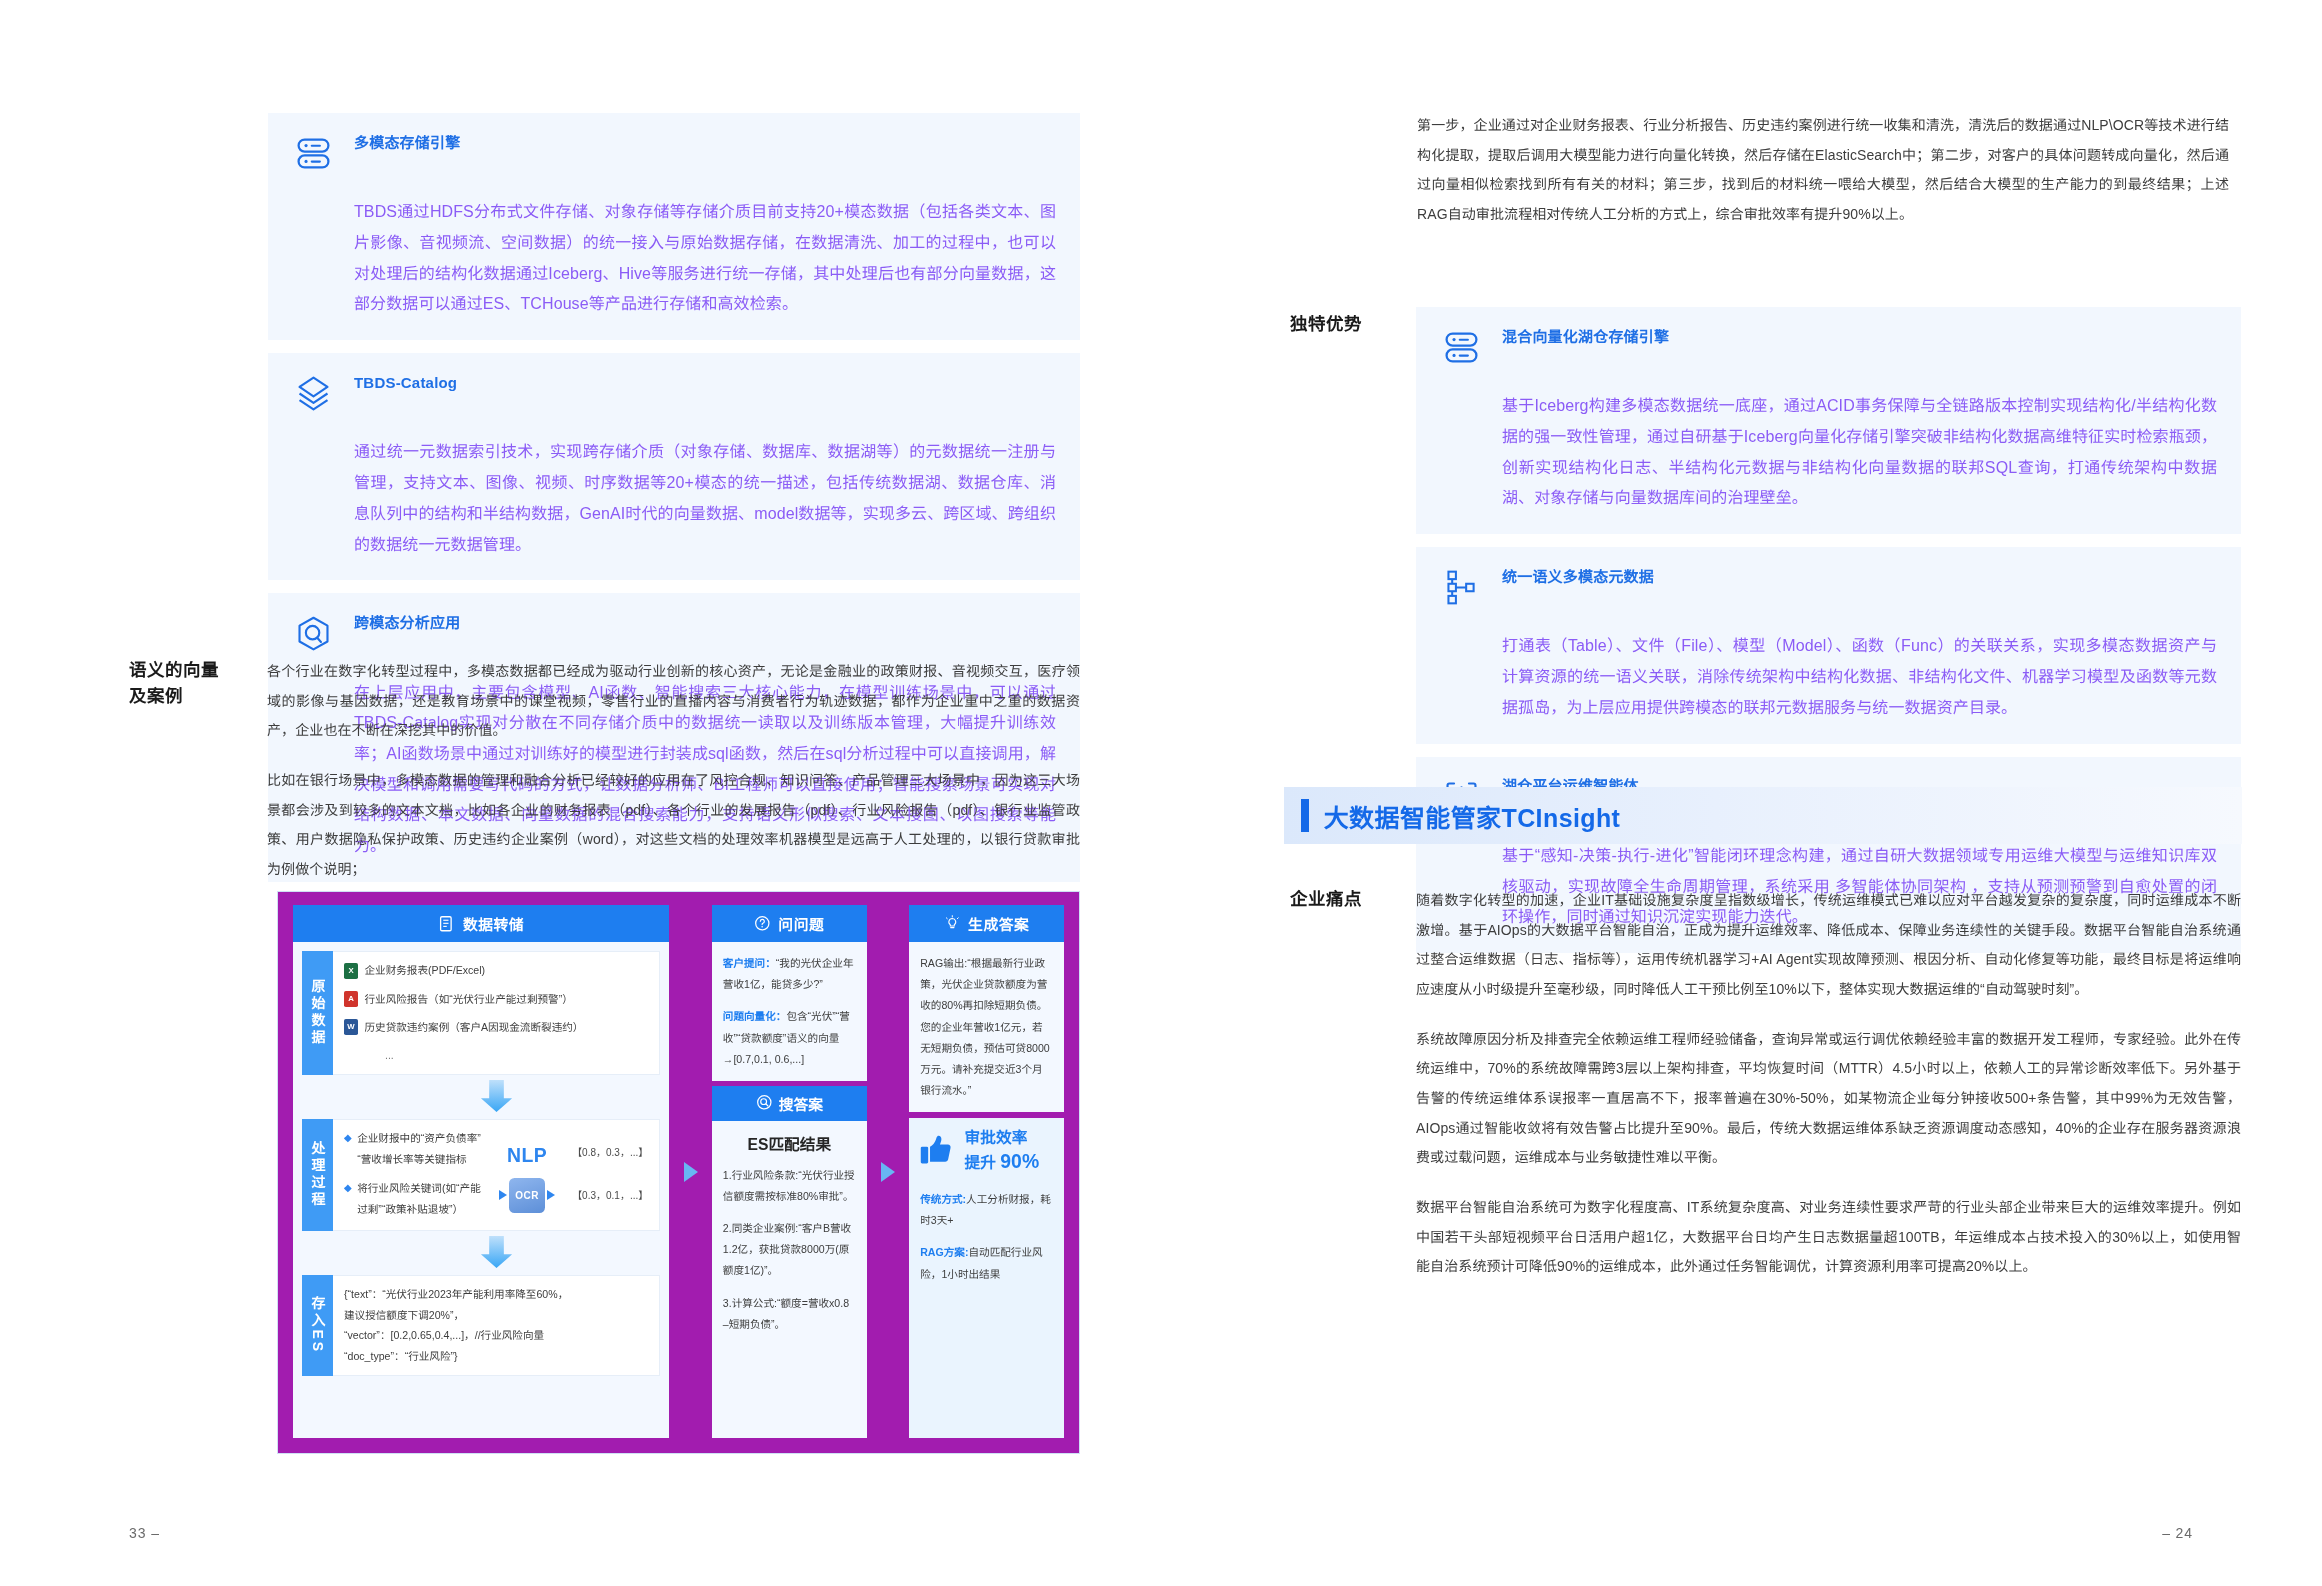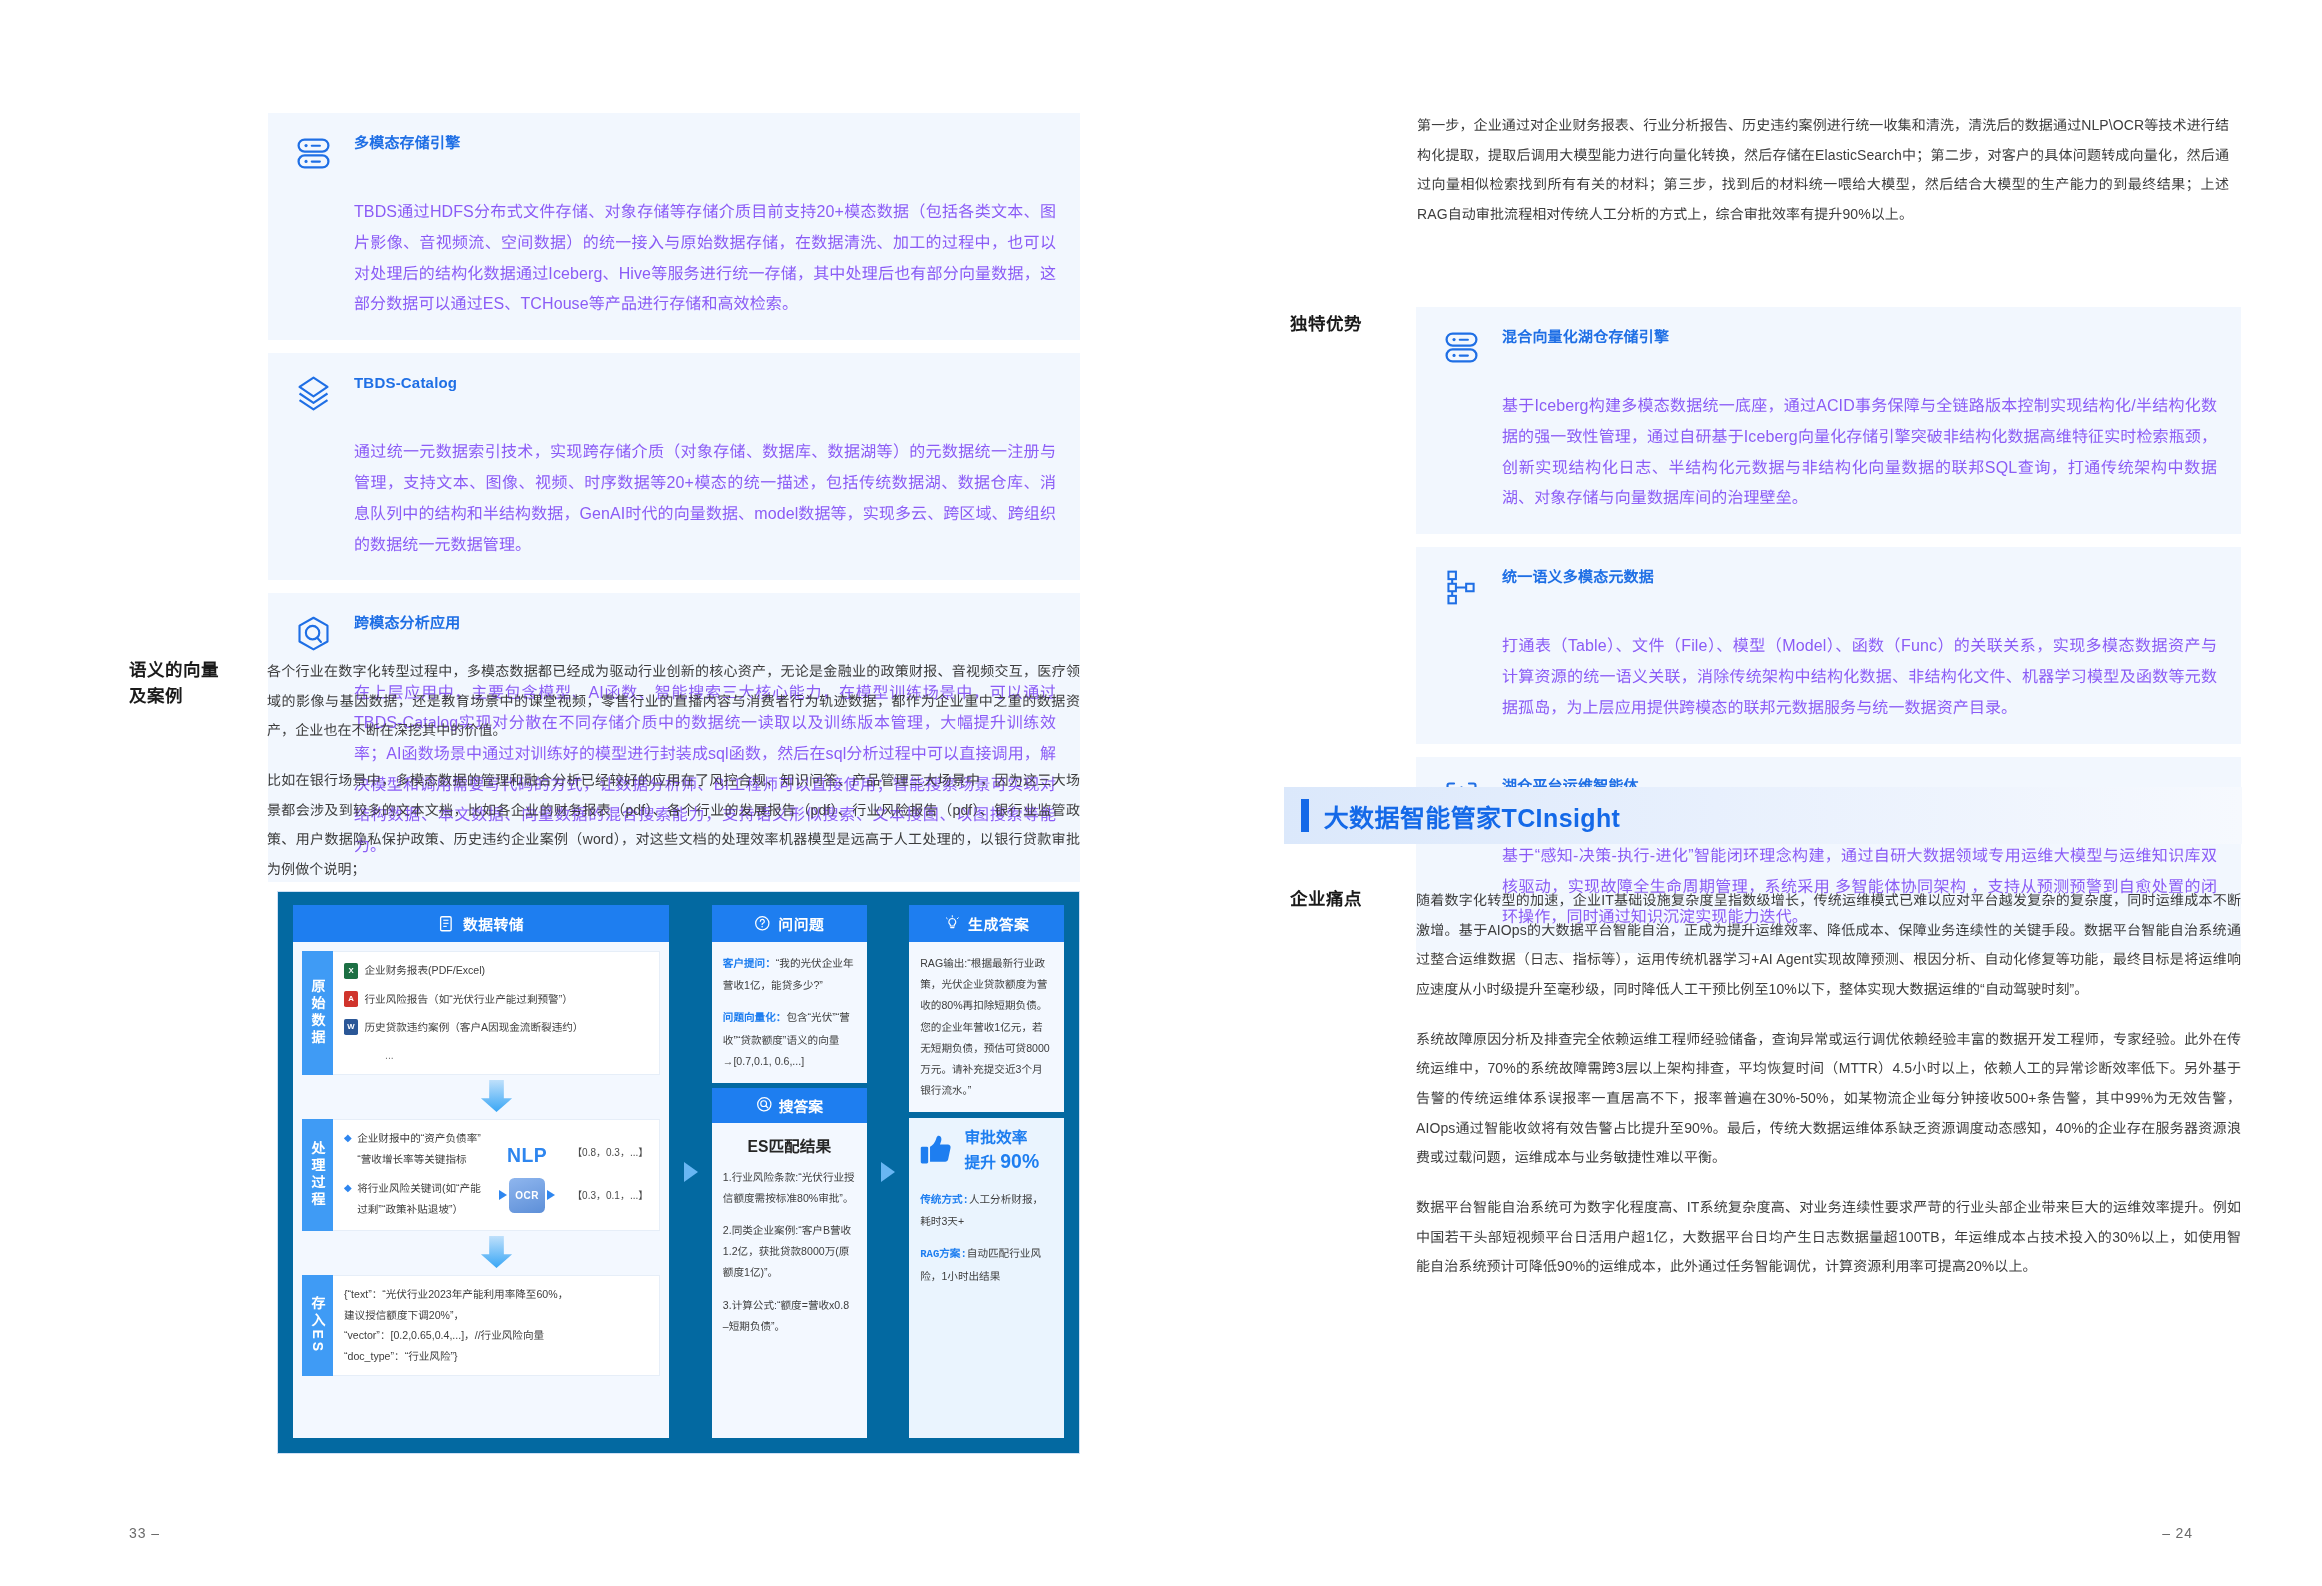--- a/index.html
+++ b/index.html
@@ -100,21 +100,21 @@
   .pagenum {
     position:absolute; bottom: 46px;
     font-size: 14px; color:#6b6b6b; letter-spacing:0.9px;
   }
   .pagenum.left { left: 129px; }
   .pagenum.right { right: 129px; }
 
   
   .diagram {
     border: 0.9px solid #cfe0f5;
-    background: #0369a1;
+    background: #a21caf;
     padding: 13px 14.8px 14.8px 14.8px;
     display: flex;
     gap: 9.2px;
   }
   .dg-col-main { flex: 1 1 auto; display:flex; flex-direction:column; }
   .dg-col-narrow { flex: 0 0 155px; display:flex; flex-direction:column; }
   .dg-arrowcol { flex:0 0 24px; display:flex; align-items:center; justify-content:center; }
   .dg-arrow {
     width:0;height:0;
     border-top: 10px solid transparent;
@@ -129,21 +129,21 @@
   .dg-head .gi { display:flex; align-items:center; }
   .dg-sub-head {
     background:#1e7ef0; color:#fff; font-weight:bold; font-size:14.8px;
     height:35px; display:flex; align-items:center; justify-content:center; gap:6.5px;
     margin-top:5.5px;
   }
   .dg-body { background:#f3f8ff; flex:1 1 auto; padding:9.2px 9.2px; }
   .dg-qtext {
     font-size:10.6px; line-height:2.0; color:#3d3d3d; padding:11px 11px;
   }
-  .dg-qtext .blue { color:#1e7ef0; font-weight:bold;font-family:Liberation Mono, monospace; }
+  .dg-qtext .blue { color:#1e7ef0; font-weight:bold; }
   .dg-atext {
     font-size:10.6px; line-height:2.0; color:#3d3d3d; padding:11px 11px;
   }
   .dg-stage {
     display:flex; margin-bottom:0;
   }
   .dg-stage-tab {
     flex:0 0 31px; background:#3f9bf5; color:#fff; font-weight:bold;
     font-size:14px; writing-mode: vertical-rl;
     display:flex; align-items:center; justify-content:center;

